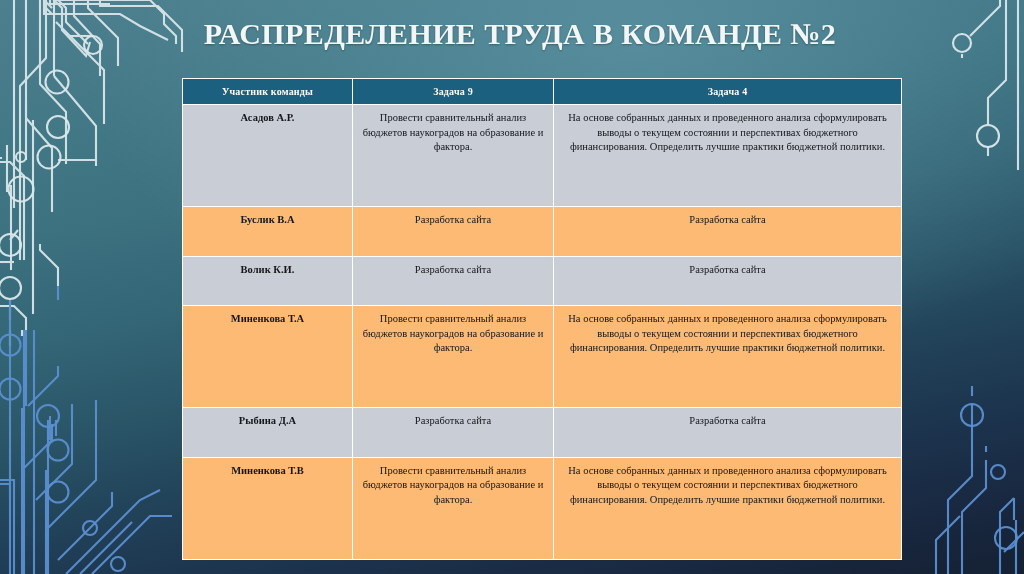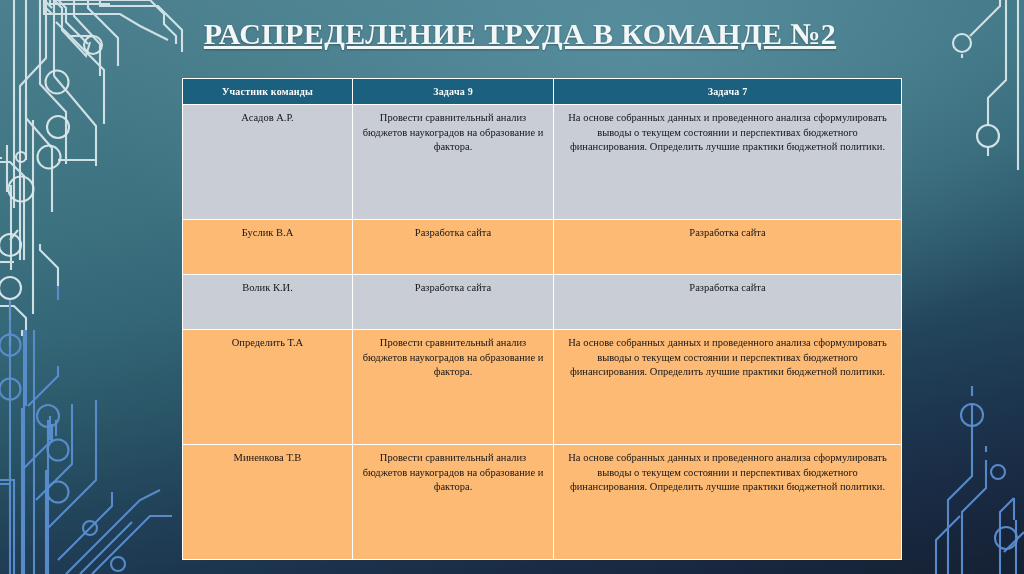--- a/index.html
+++ b/index.html
@@ -28,21 +28,20 @@
 
   
   #slide-title {
     position:absolute; left:140px; top:14px; width:760px;
     text-align:center;
     font-size:30px; line-height:40px;
     color:#f2f6f7;
     letter-spacing:.4px;
     white-space:nowrap;
     text-shadow:0 1px 2px rgba(0,0,0,.30);
-    text-decoration:underline;
   }
 
   
   #table-wrap {
     position:absolute; left:182px; top:78px;
     width:716px; height:482px;
   }
   table.tbl {
     width:100%; height:100%;
     border-collapse:separate;
@@ -66,21 +65,21 @@
   }
   table.tbl td {
     font-size:10.5px;
     line-height:14.5px;
     color:#14161a;
     text-align:center;
   }
   tr.r-dark td { background:#c9cdd5; }
   tr.r-light td { background:#fdba74; }
 
-  td.c-name { text-align:center; }
+  td.c-name { text-align:center;font-weight:bold; }
 
   
   col.col-name { width:169px; }
   col.col-t3   { width:200px; }
   col.col-t4   { width:347px; }
 </style>
 </head>
 <body>
 
 <div id="slide">
@@ -225,43 +224,48 @@
     <table class="tbl">
       <colgroup>
         <col class="col-name">
         <col class="col-t3">
         <col class="col-t4">
       </colgroup>
       <thead>
         <tr>
           <th>Участник команды</th>
           <th>Задача 9</th>
-          <th>Задача 7</th>
+          <th>Задача 4</th>
         </tr>
       </thead>
       <tbody>
         <tr class="r-dark">
           <td class="c-name">Асадов А.Р.</td>
           <td>Провести сравнительный анализ бюджетов наукоградов на образование и фактора.</td>
           <td>На основе собранных данных и проведенного анализа сформулировать выводы о текущем состоянии и перспективах бюджетного финансирования. Определить лучшие практики бюджетной политики.</td>
         </tr>
         <tr class="r-light">
           <td class="c-name">Буслик В.А</td>
           <td>Разработка сайта</td>
           <td>Разработка сайта</td>
         </tr>
         <tr class="r-dark">
           <td class="c-name">Волик К.И.</td>
           <td>Разработка сайта</td>
           <td>Разработка сайта</td>
         </tr>
         <tr class="r-light">
-          <td class="c-name">Определить Т.А</td>
+          <td class="c-name">Миненкова Т.А</td>
           <td>Провести сравнительный анализ бюджетов наукоградов на образование и фактора.</td>
           <td>На основе собранных данных и проведенного анализа сформулировать выводы о текущем состоянии и перспективах бюджетного финансирования. Определить лучшие практики бюджетной политики.</td>
+        </tr>
+        <tr class="r-dark">
+          <td class="c-name">Рыбина Д.А</td>
+          <td>Разработка сайта</td>
+          <td>Разработка сайта</td>
         </tr>
         <tr class="r-light">
           <td class="c-name">Миненкова Т.В</td>
           <td>Провести сравнительный анализ бюджетов наукоградов на образование и фактора.</td>
           <td>На основе собранных данных и проведенного анализа сформулировать выводы о текущем состоянии и перспективах бюджетного финансирования. Определить лучшие практики бюджетной политики.</td>
         </tr>
       </tbody>
     </table>
   </div>
 

